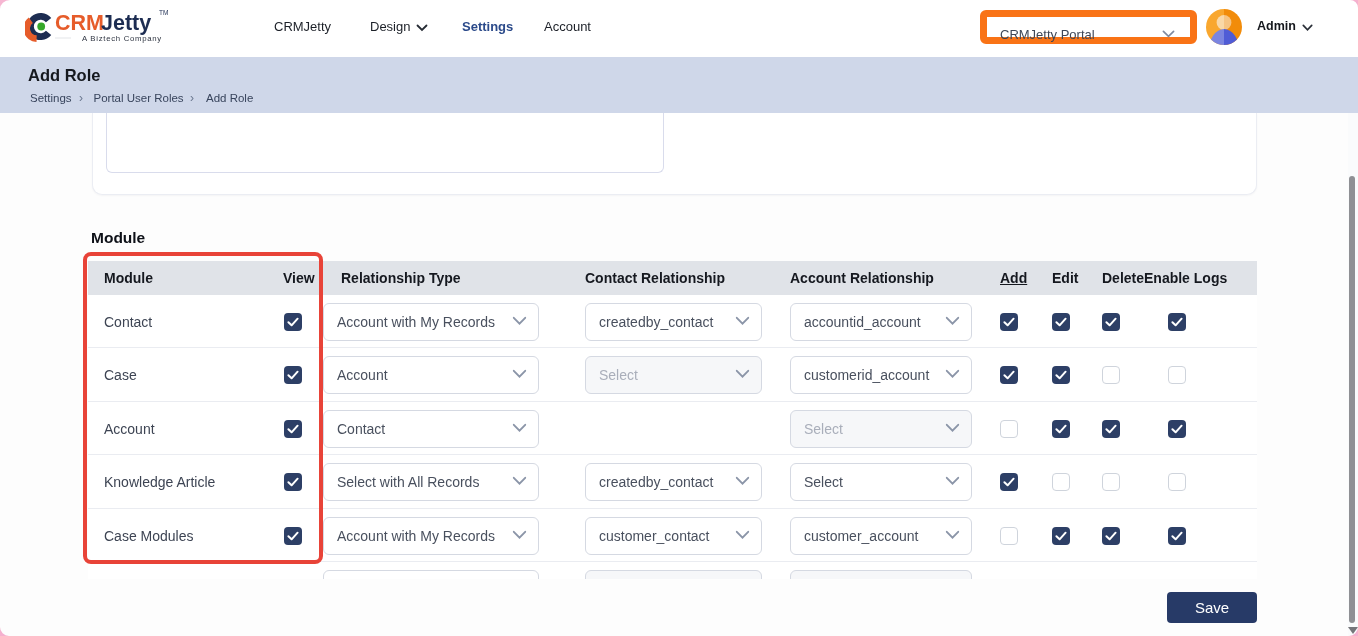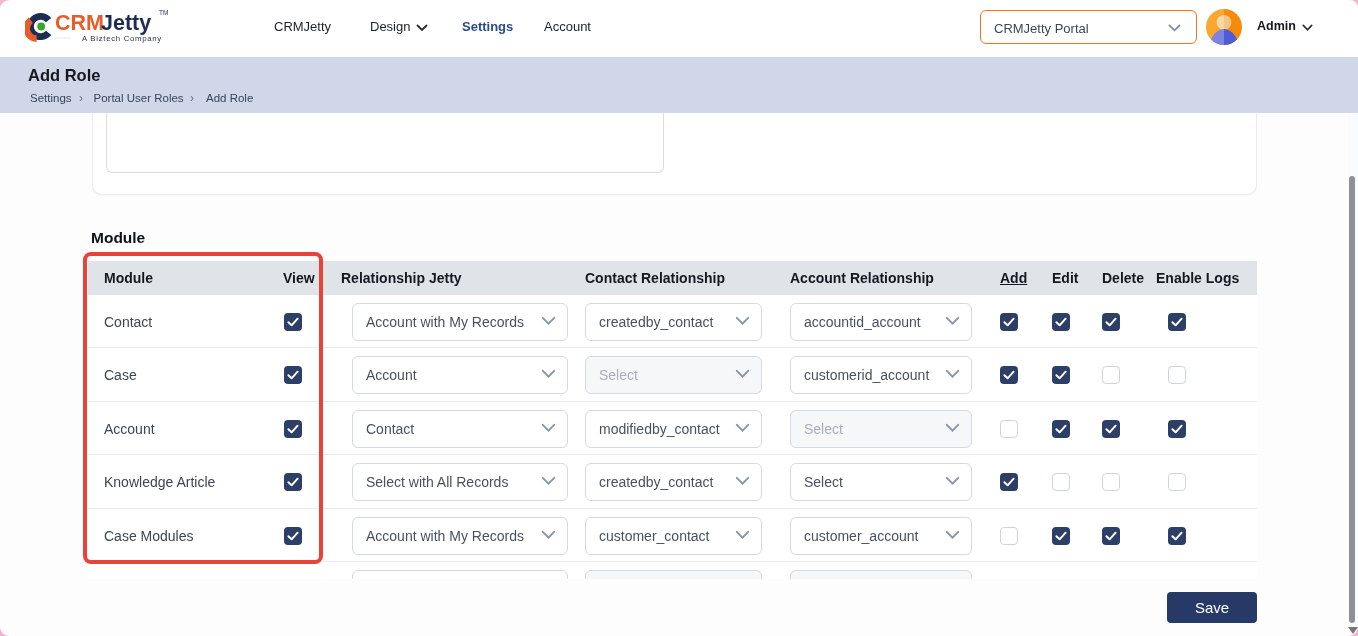--- a/index.html
+++ b/index.html
@@ -3,21 +3,21 @@
 <meta charset="utf-8">
 <style>
   * { margin:0; padding:0; box-sizing:border-box; }
   html,body { width:1358px; height:636px; overflow:hidden; font-family:"Liberation Sans", sans-serif; background:#fdfdfd; }
   #stage { position:relative; width:1358px; height:636px; }
 
   
   #nav { position:absolute; left:0; top:0; width:1358px; height:57px; background:#ffffff; }
   .navlink { position:absolute; top:19px; font-size:13px; color:#1c2028; }
   .navlink.active { color:#2b4a8a; font-weight:bold; }
-  #portalSel { position:absolute; left:980px; top:10px; width:217px; height:34px; border:1px solid #f97316; border-radius:6px; background:#fff; font-size:13px; color:#3e4757; }
+  #portalSel { position:absolute; left:980px; top:10px; width:217px; height:34px; border:7px solid #f97316; border-radius:6px; background:#fff; font-size:13px; color:#3e4757; }
   #portalSel span.txt { position:absolute; left:13px; top:9.5px; }
   #admin { position:absolute; left:1257px; top:19px; font-size:12.5px; color:#14171c; font-weight:bold; }
 
   
   #bcbar { position:absolute; left:0; top:57px; width:1358px; height:56px; background:#cfd7e9; }
   #bcbar h1 { position:absolute; left:28px; top:9px; font-size:16.5px; font-weight:bold; color:#15181e; }
   #bc { position:absolute; left:0; top:35px; font-size:11.5px; color:#38445c; width:100%; height:14px; }
   #bc span.it { position:absolute; top:0; }
   #bc span.sp { position:absolute; top:-1px; font-size:12px; color:#6b7790; }
 
@@ -31,21 +31,21 @@
   #tbl { position:absolute; left:88px; top:261px; width:1169px; height:318px; overflow:hidden; background:#fff; }
   #thead { position:absolute; left:0; top:0; width:1169px; height:34px; background:#e0e3e8; }
   .hcell { position:absolute; top:9px; font-size:14px; font-weight:bold; color:#15181f; white-space:nowrap; }
   .row { position:absolute; left:0; width:1169px; height:53.4px; border-bottom:1px solid #eaecf1; background:#fff; }
   .mname { position:absolute; left:16px; top:19px; font-size:14px; color:#3d4453; white-space:nowrap; }
 
   .sel { position:absolute; top:8px; height:38px; background:#fff; border:1px solid #d5d9e2; border-radius:6px; font-size:14px; color:#49505e; }
   .sel .t { position:absolute; left:13px; top:10px; white-space:nowrap; }
   .sel.ph { background:#f6f7f9; color:#a9aeba; }
   .sel svg.chev { position:absolute; right:11px; top:12px; }
-  .s1 { left:264px; width:216px;padding-left:16px; }
+  .s1 { left:235px; width:216px;padding-left:16px; }
   .s2 { left:497px; width:177px; }
   .s3 { left:702px; width:182px; }
 
   .cb { position:absolute; top:18px; width:18px; height:18px; border-radius:4px; }
   .cb.on { background:#2d3f66; }
   .cb.off { background:#fff; border:1.5px solid #cfd4dc; }
   .cb svg { position:absolute; left:1px; top:1px; }
   .cview { left:196px; }
   .cadd { left:912px; }
   .cedit { left:964px; }
@@ -139,27 +139,27 @@
   <div id="card">
       <div id="tarea"></div>
     </div>
 
   <div id="mtitle">Module</div>
 
   <div id="tbl">
     <div id="thead">
       <span class="hcell" style="left:16px;">Module</span>
       <span class="hcell" style="left:195px;">View</span>
-      <span class="hcell" style="left:253px;">Relationship Jetty</span>
+      <span class="hcell" style="left:253px;">Relationship Type</span>
       <span class="hcell" style="left:497px;">Contact Relationship</span>
       <span class="hcell" style="left:702px;">Account Relationship</span>
       <span class="hcell" style="left:912px;text-decoration:underline;">Add</span>
       <span class="hcell" style="left:964px;">Edit</span>
       <span class="hcell" style="left:1014px;">Delete</span>
-      <span class="hcell" style="left:1056px;padding-left:12px;">Enable Logs</span>
+      <span class="hcell" style="left:1056px;">Enable Logs</span>
     </div>
       <div class="row" style="top:34.0px;">
         <span class="mname">Contact</span>
         <div class="cb on cview">
           <svg width="16" height="16" viewBox="0 0 16 16">
             <path d="M3.4 8.2 L6.6 11.3 L12.6 4.7" fill="none" stroke="#fff" stroke-width="2" stroke-linecap="round" stroke-linejoin="round"></path>
           </svg>
         </div>
         <div class="sel s1">
           <span class="t">Account with My Records</span>
@@ -240,26 +240,20 @@
       </div>
       <div class="row" style="top:140.8px;">
         <span class="mname">Account</span>
         <div class="cb on cview">
           <svg width="16" height="16" viewBox="0 0 16 16">
             <path d="M3.4 8.2 L6.6 11.3 L12.6 4.7" fill="none" stroke="#fff" stroke-width="2" stroke-linecap="round" stroke-linejoin="round"></path>
           </svg>
         </div>
         <div class="sel s1">
           <span class="t">Contact</span>
-          <svg class="chev" width="15" height="10" viewBox="0 0 15 10">
-            <path d="M1.8 1.8 L7.5 7.6 L13.2 1.8" fill="none" stroke="#8b95a8" stroke-width="1.9" stroke-linecap="round"></path>
-          </svg>
-        </div>
-        <div class="sel s2">
-          <span class="t">modifiedby_contact</span>
           <svg class="chev" width="15" height="10" viewBox="0 0 15 10">
             <path d="M1.8 1.8 L7.5 7.6 L13.2 1.8" fill="none" stroke="#8b95a8" stroke-width="1.9" stroke-linecap="round"></path>
           </svg>
         </div>
         <div class="sel s3 ph">
           <span class="t">Select</span>
           <svg class="chev" width="15" height="10" viewBox="0 0 15 10">
             <path d="M1.8 1.8 L7.5 7.6 L13.2 1.8" fill="none" stroke="#8b95a8" stroke-width="1.9" stroke-linecap="round"></path>
           </svg>
         </div>

